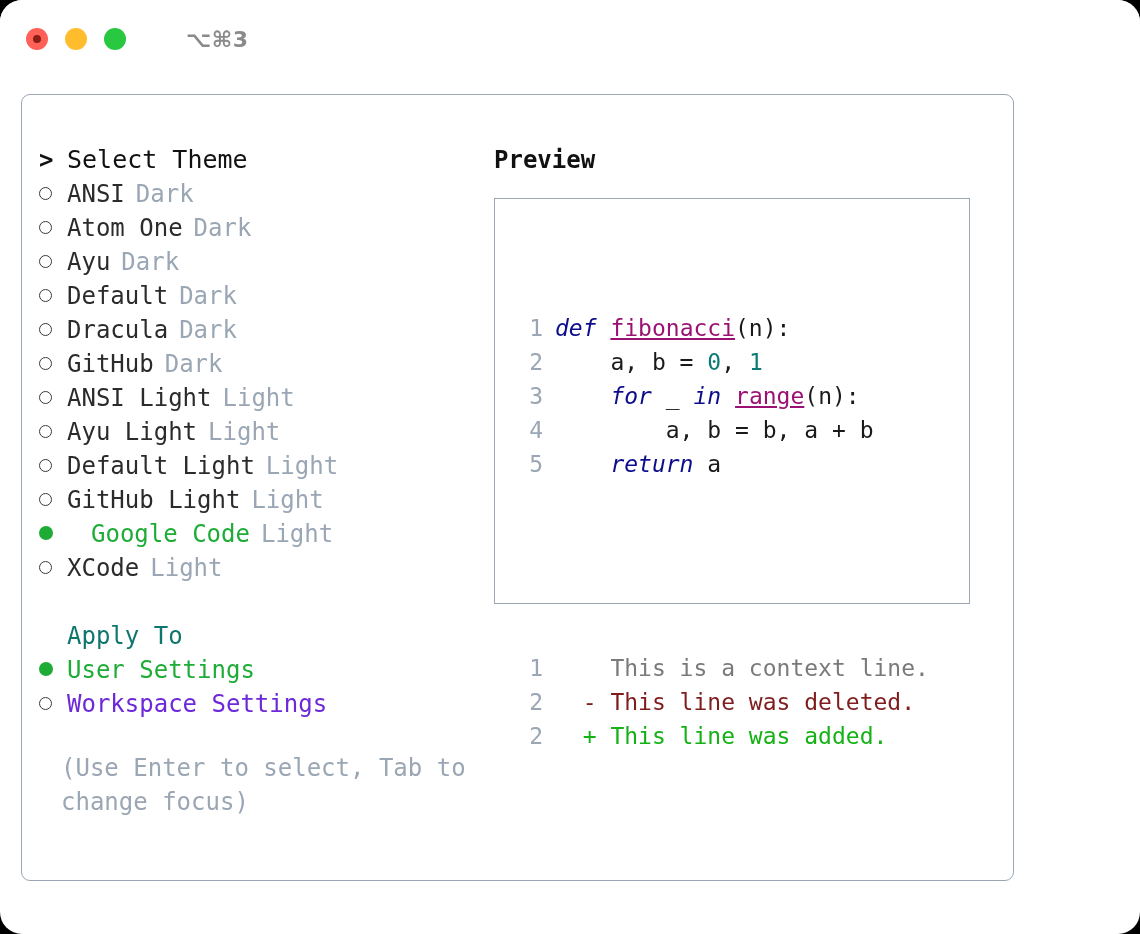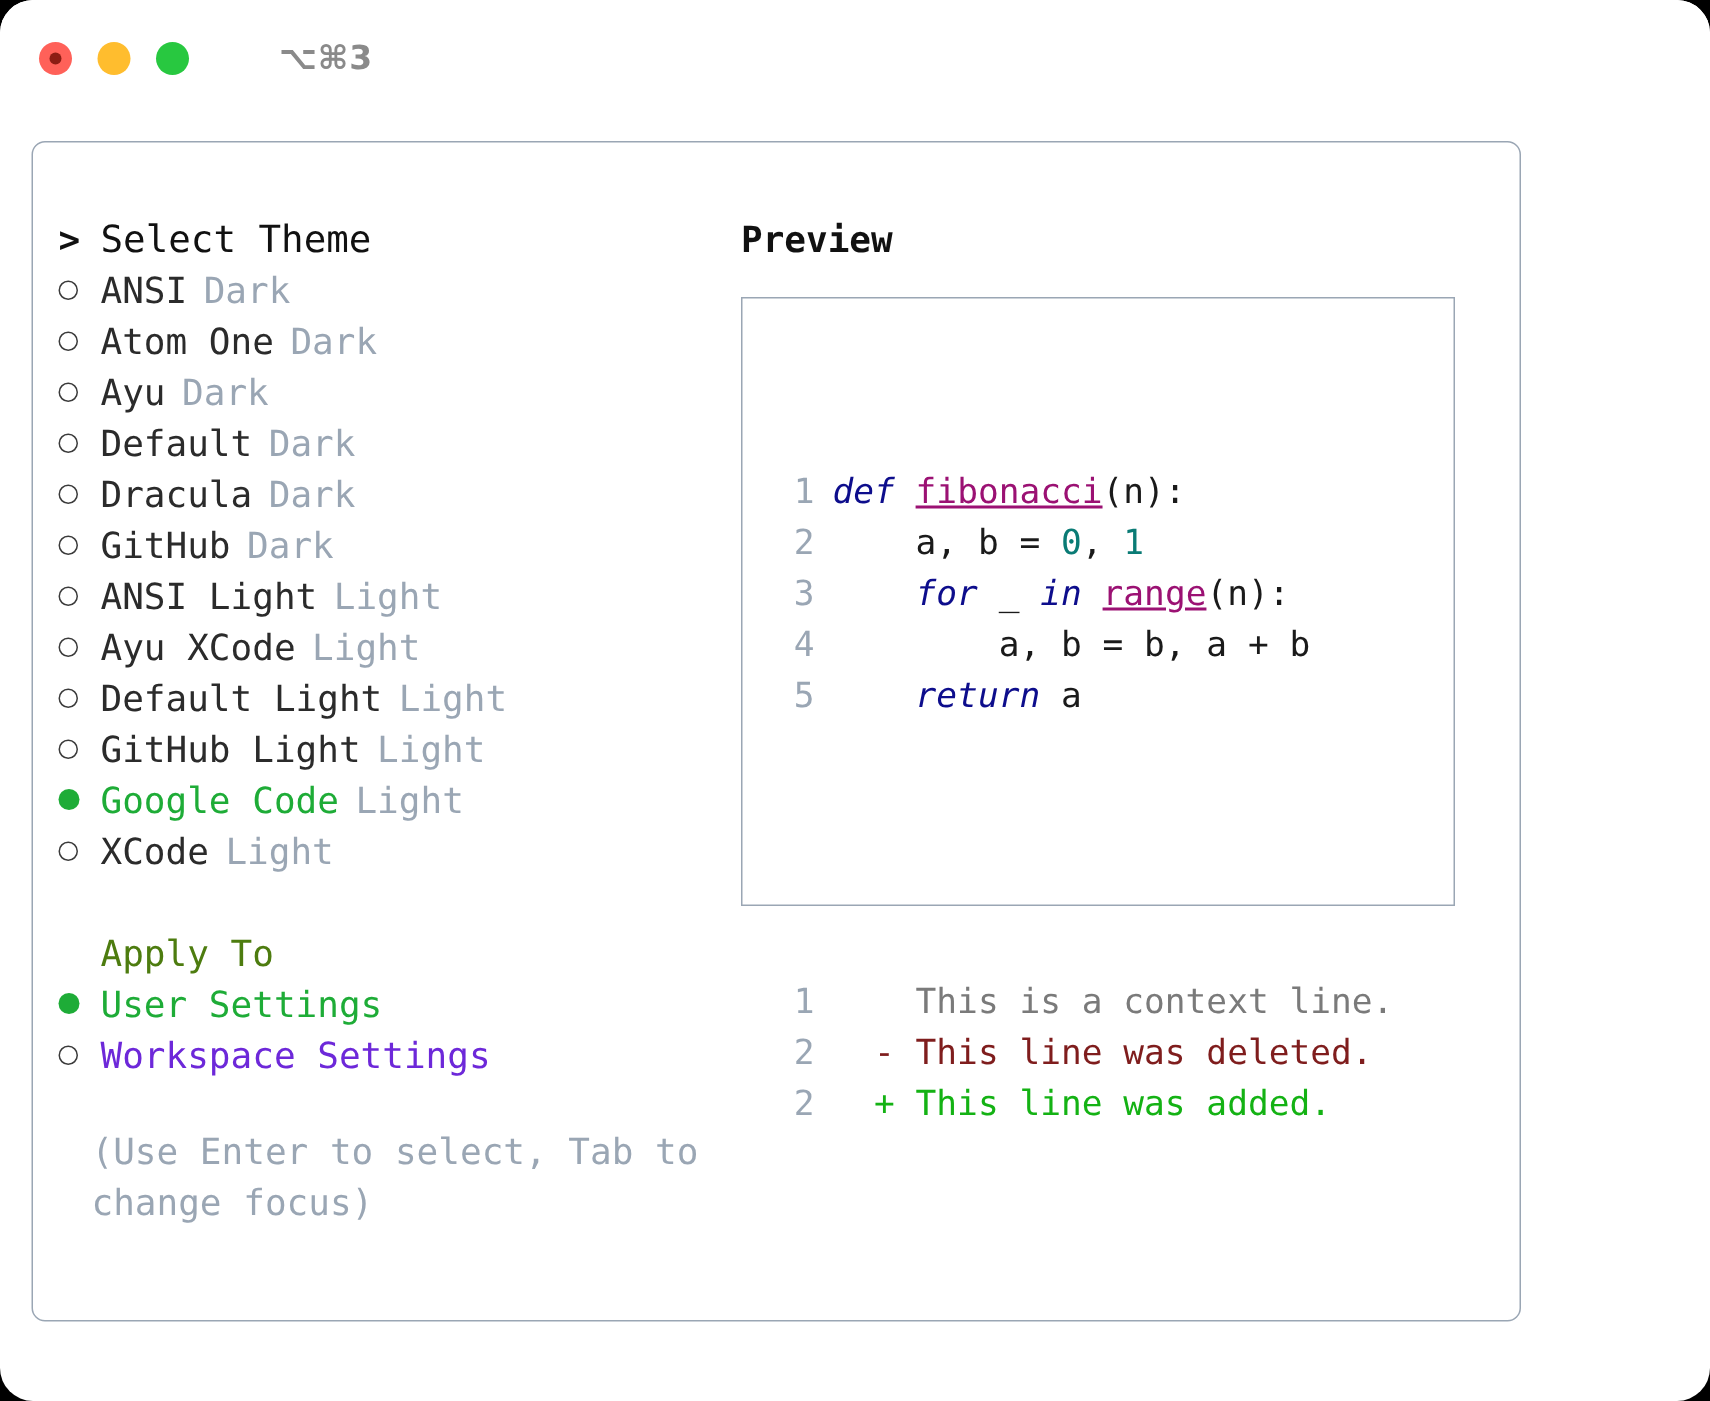--- a/index.html
+++ b/index.html
@@ -122,33 +122,33 @@
     position: relative;
     top: 2px;
   }
 
   .lbl-header {
     font-weight: 400;
     color: #111111;
     font-size: 25px;
   }
   .lbl-name { color: #2b2b2b; }
-  .lbl-name.selected { color: #1eac37; }
+  .lbl-name.selected { color: #1eac37; margin-left: 24px; }
   .lbl-kind {
     color: #9aa6b4;
     margin-left: 11px;
   }
   .lbl-plain { color: #6d28d9; }
   .lbl-plain.selected { color: #1eac37; }
 
   .spacer-row { height: 34px; }
 
   #apply-to-label {
     padding-left: 28px;
-    color: #4d7c0f;
+    color: #0f766e;
   }
 
   #hint {
     margin-top: 30px;
     font-size: 24px;
     line-height: 34px;
     color: #9aa6b4;
     width: 415px;
     font-family: "DejaVu Sans Mono", monospace;
     margin-left: 22px;
@@ -274,21 +274,21 @@
             <span class="marker">
               <span class="dot-hollow"></span>
             </span>
             <span class="lbl-name">ANSI Light</span>
             <span class="lbl-kind">Light</span>
           </div>
           <div class="row">
             <span class="marker">
               <span class="dot-hollow"></span>
             </span>
-            <span class="lbl-name">Ayu XCode</span>
+            <span class="lbl-name">Ayu Light</span>
             <span class="lbl-kind">Light</span>
           </div>
           <div class="row">
             <span class="marker">
               <span class="dot-hollow"></span>
             </span>
             <span class="lbl-name">Default Light</span>
             <span class="lbl-kind">Light</span>
           </div>
           <div class="row">

